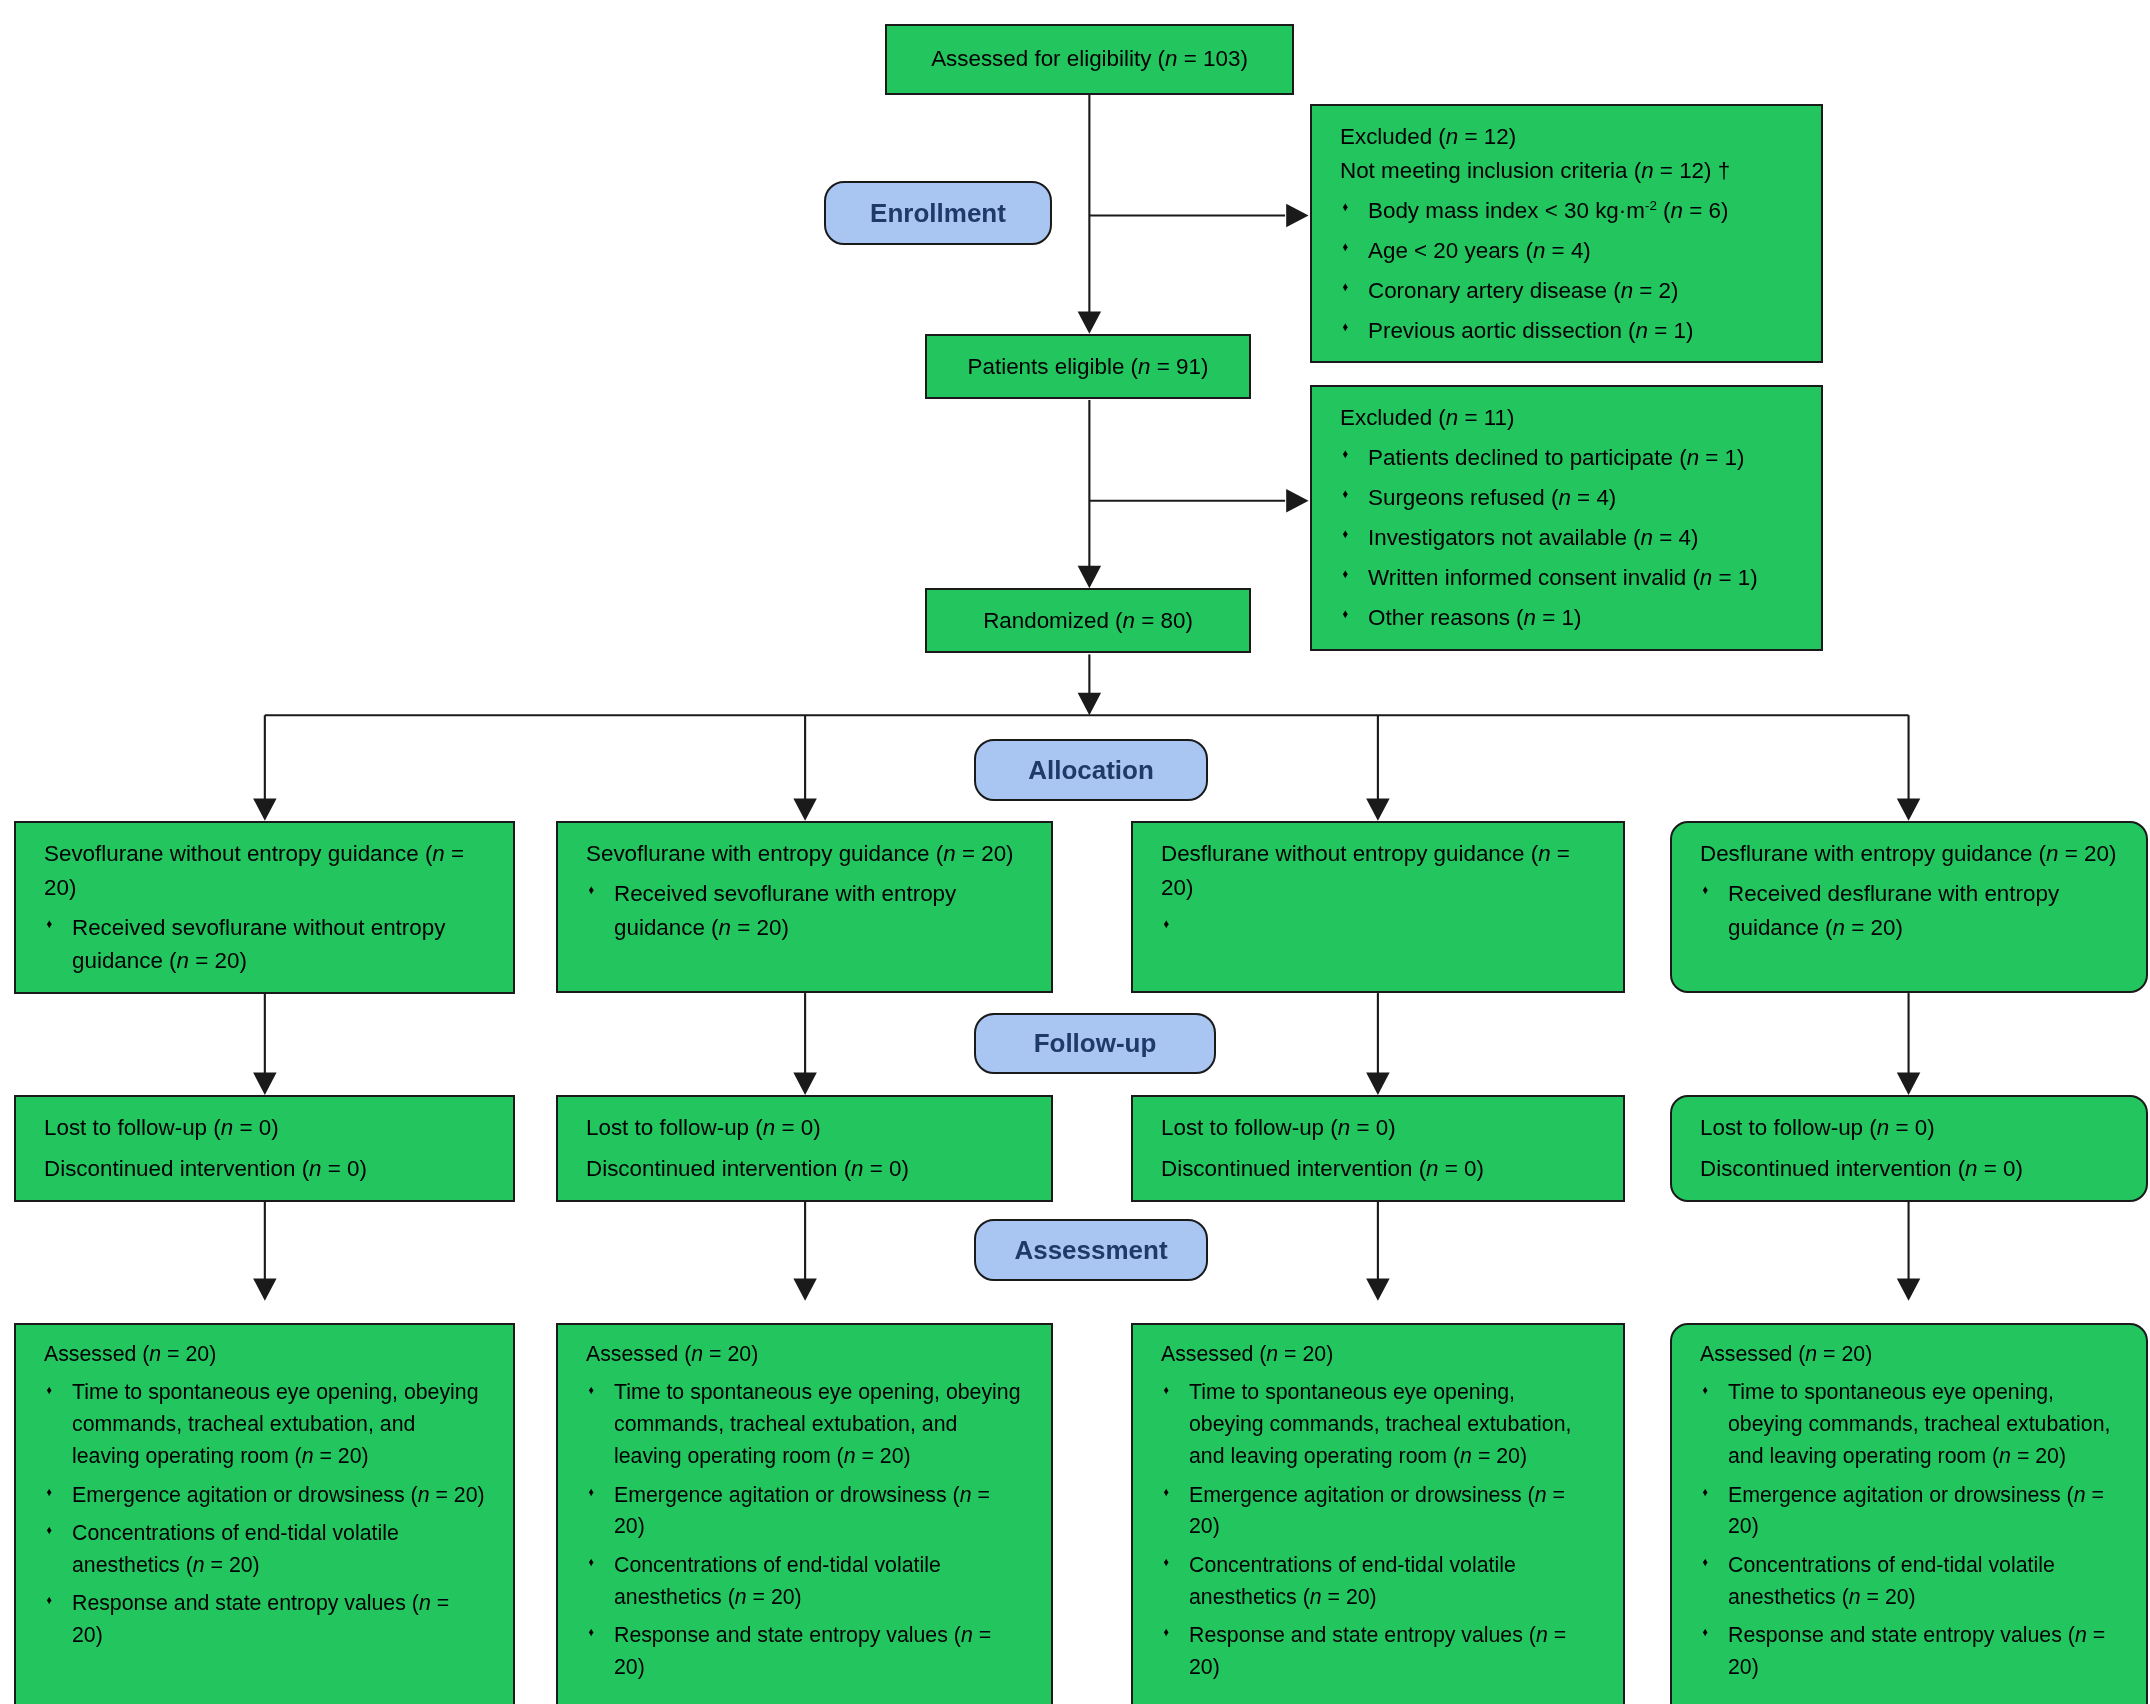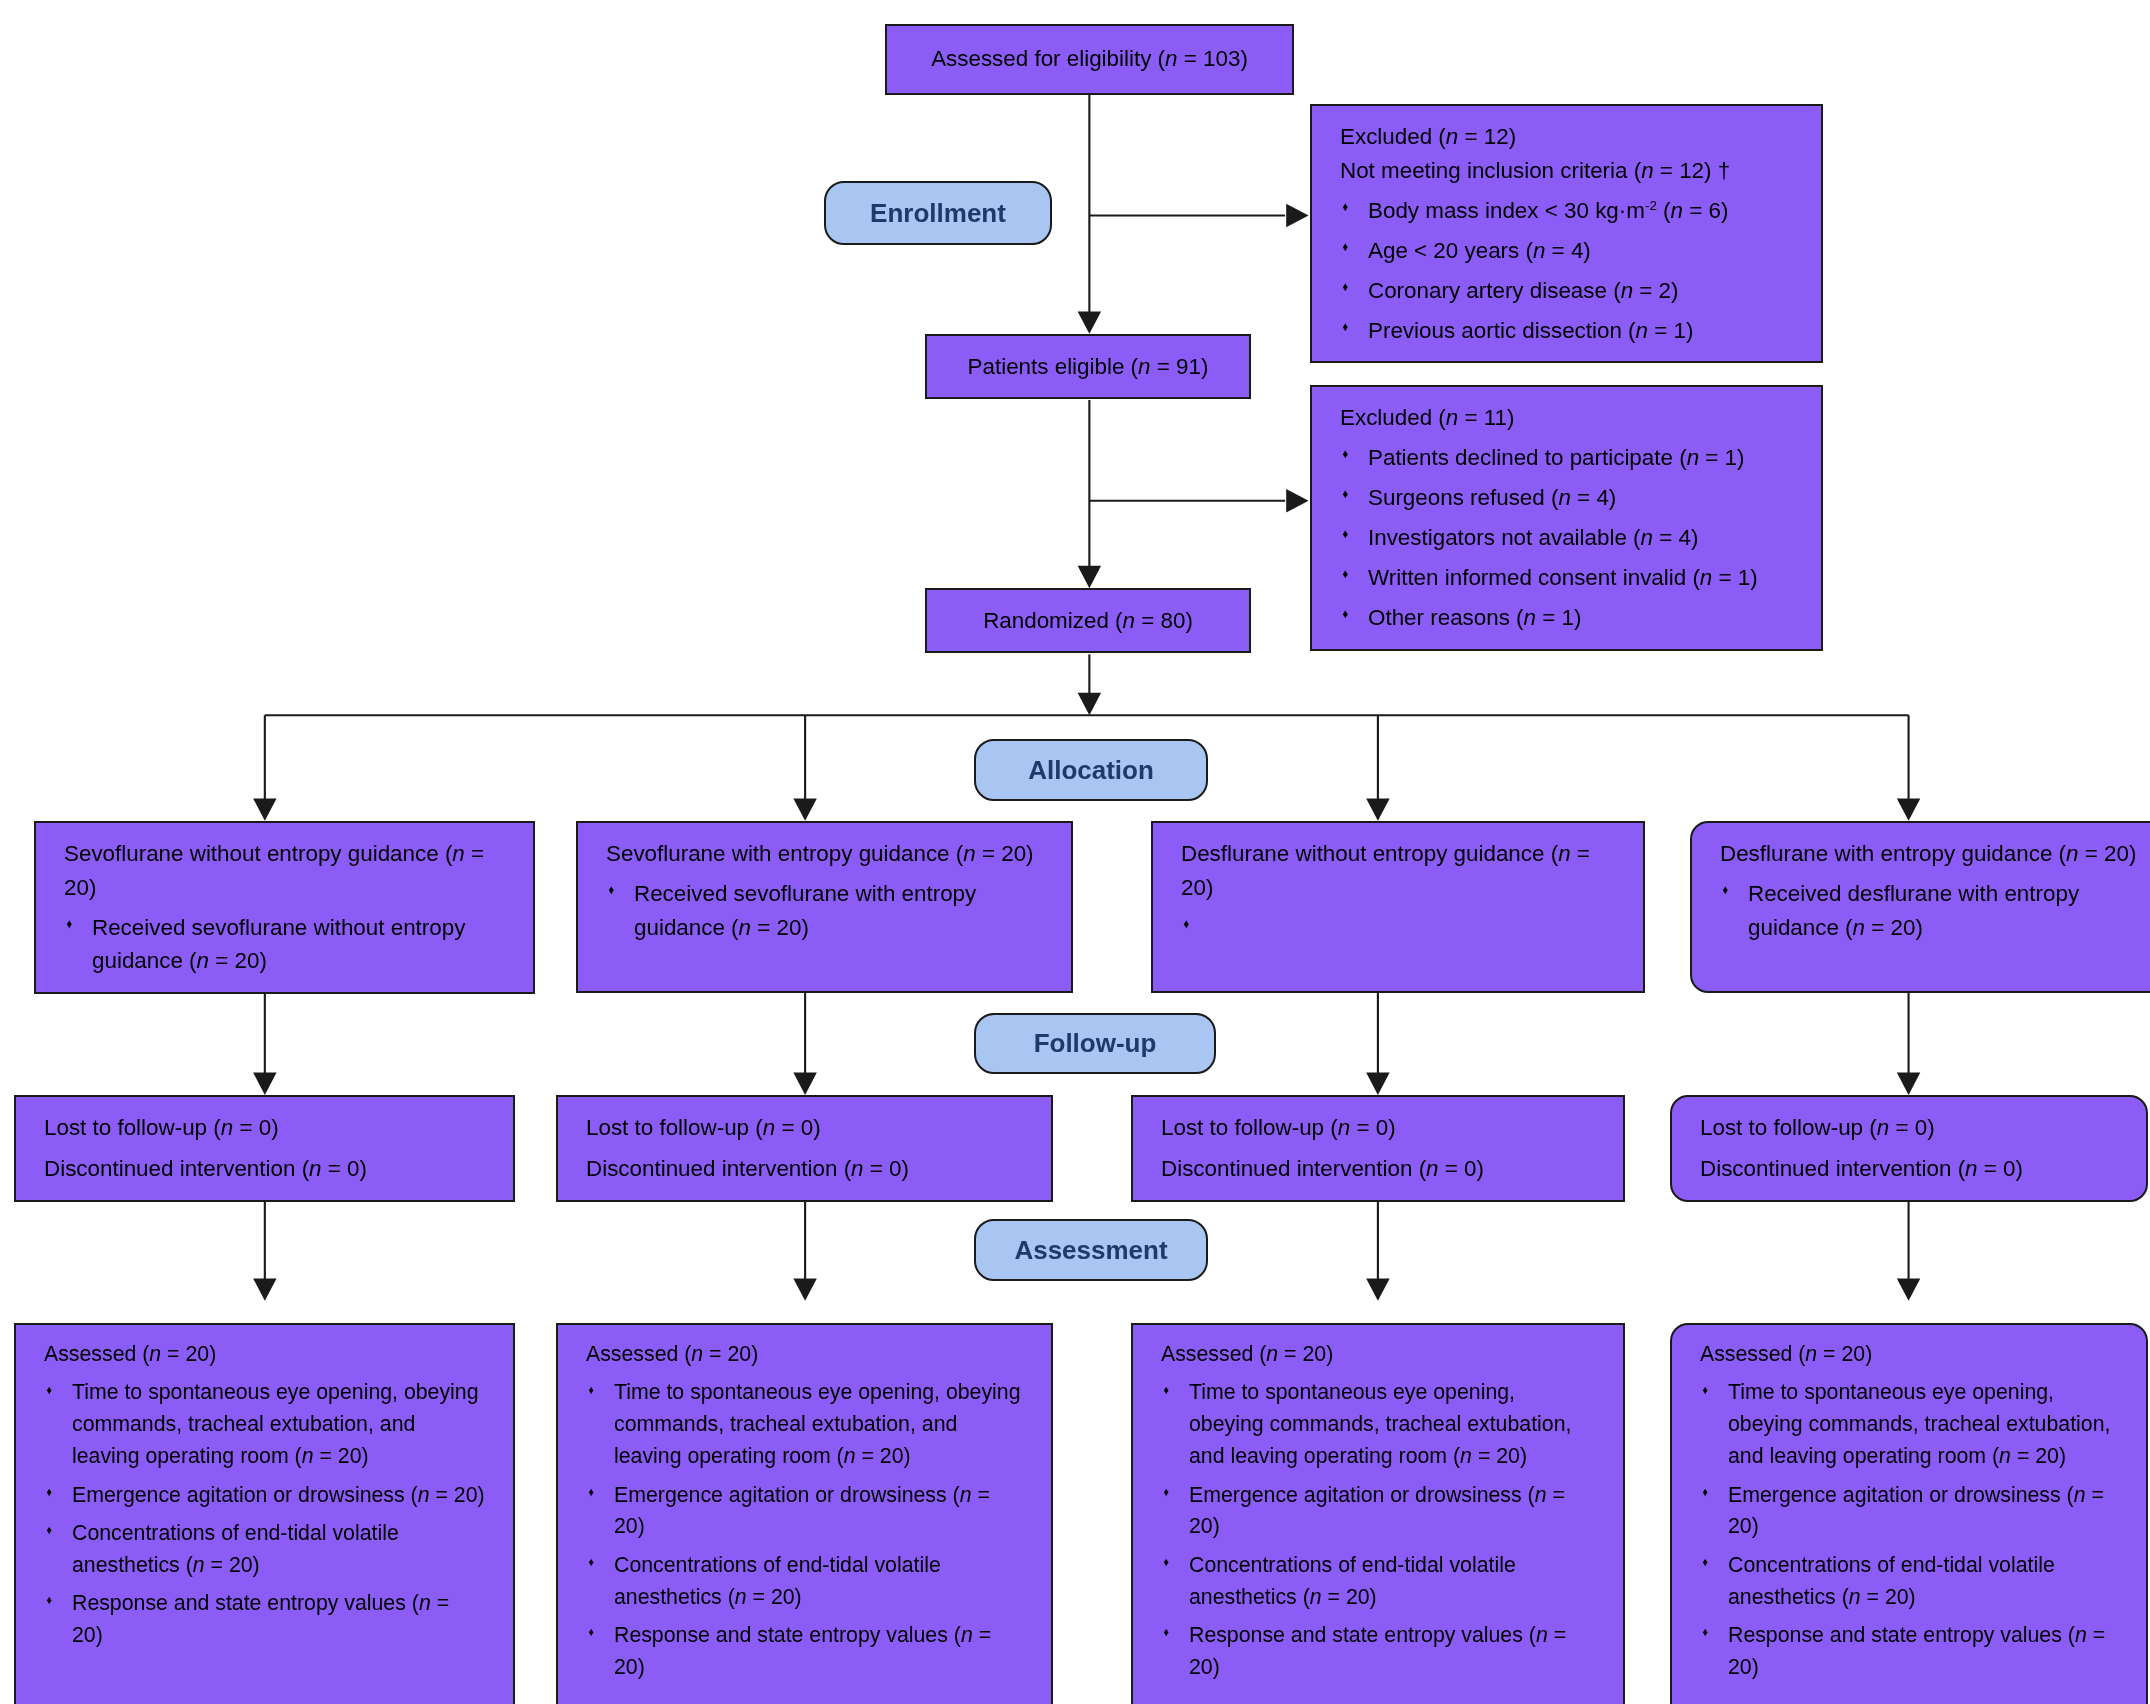--- a/index.html
+++ b/index.html
@@ -3,21 +3,21 @@
 <meta charset="utf-8">
 <style>
   html,body{margin:0;padding:0;background:#ffffff;}
   #canvas{
     position:relative;width:2151px;height:1704px;background:#ffffff;
     font-family:"Liberation Sans","DejaVu Sans",sans-serif;
     color:#000000;font-size:22.4px;line-height:1.5;
   }
   svg.connectors{position:absolute;left:0;top:0;z-index:1;}
   .node{
-    position:absolute;background:#8b5cf6;border:2.1px solid #1a1a1a;
+    position:absolute;background:#22c55e;border:2.1px solid #1a1a1a;
     box-sizing:border-box;z-index:2;
   }
   .center-node{display:flex;align-items:center;justify-content:center;text-align:center;}
   .pad-node{padding:14px 28px;}
   .stage-label{
     position:absolute;z-index:3;display:flex;align-items:center;justify-content:center;
     background:#A9C5F2;border:2.7px solid #1a1a1a;border-radius:20px;
     color:#1F3A68;font-weight:bold;font-size:26px;box-sizing:border-box;
   }
   .bullet-item{position:relative;padding-left:28px;margin-top:6.4px;}
@@ -30,21 +30,21 @@
   .fu-line{margin:0;}
   .fu-line + .fu-line{margin-top:7.5px;}
   .as-title{margin:0 0 3.2px 0;}
   sup{font-size:0.6em;line-height:0;}
   i{font-style:italic;}
   
   .col1{left:14px;width:501px;}
   .col2{left:556px;width:497px;}
   .col3{left:1131px;width:494px;}
   .col4{left:1670px;width:478px;border-radius:18px;}
-  .alloc-row{top:821px;min-height:172px;margin-left:20px;}
+  .alloc-row{top:821px;min-height:172px;}
   .fu-row{top:1095px;min-height:105px;}
   .as-row{top:1301px;min-height:399px;font-size:21.3px;margin-top:22px;}
 </style>
 </head>
 <body>
 
 <div id="canvas">
 
   <svg class="connectors" width="2151" height="1704" viewBox="0 0 4032 3195">
     <g stroke="#1a1a1a" stroke-width="4" fill="none">

